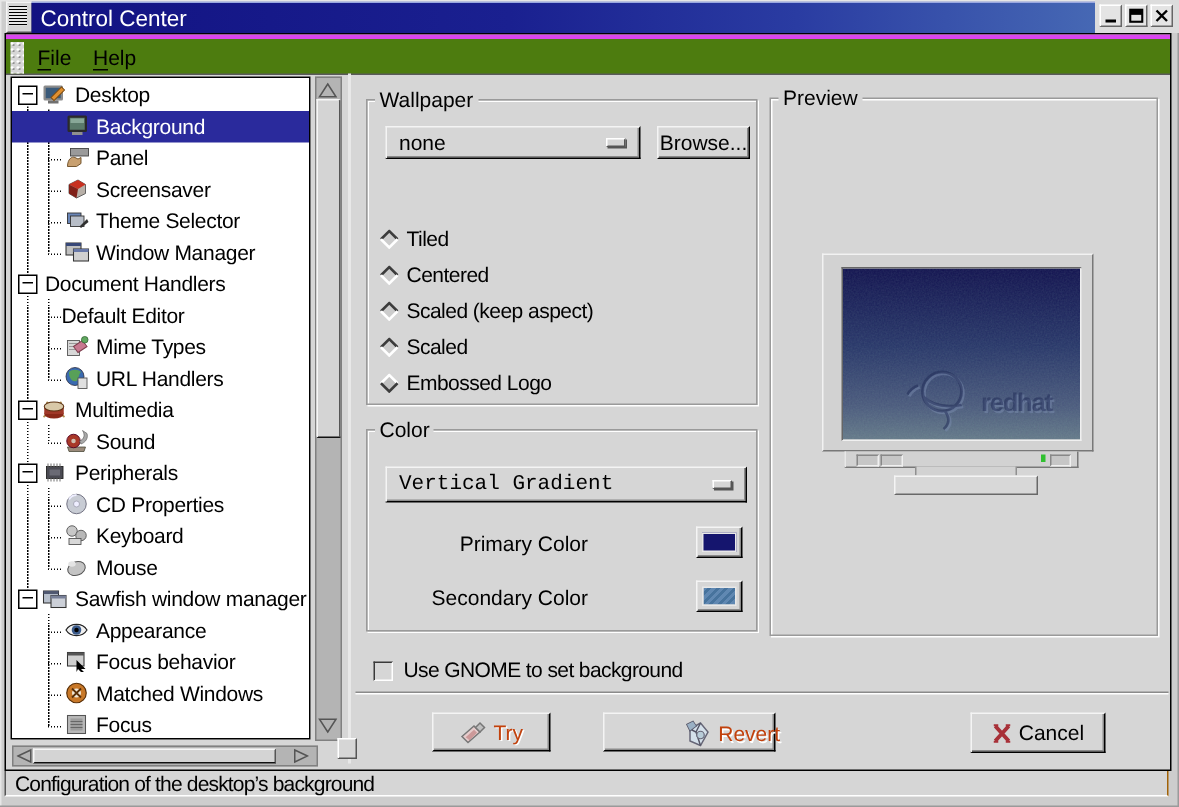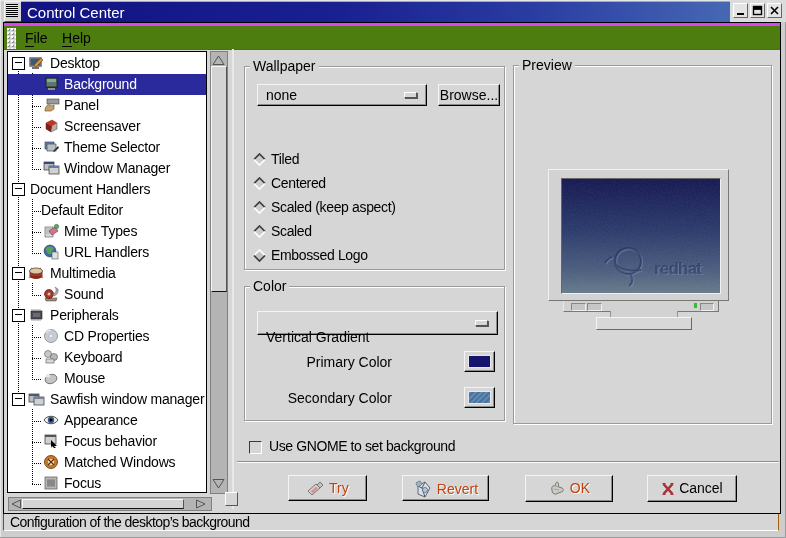--- a/index.html
+++ b/index.html
@@ -405,21 +405,21 @@
         <polygon points="6.5,1 12,6.5 6.5,12 1,6.5" fill="#c2c2c2"></polygon>
         <path d="M1 6.5 L6.5 1 L12 6.5" fill="none" stroke="#ffffff" stroke-width="1.7"></path>
         <path d="M12 6.5 L6.5 12 L1 6.5" fill="none" stroke="#3c3c3c" stroke-width="1.7"></path>
       </svg>
     <div class="abs" style="letter-spacing:-0.35px;left:267px;top:224px;">Embossed Logo</div>
 
     <div class="frame" style="left:240px;top:263px;width:259px;height:133px;">
       <div class="flabel">Color</div>
     </div>
     <div class="raised" style="left:253px;top:288px;width:239px;height:22px;">
-      <span style="position:absolute;left:8px;top:17px;">Vertical Gradient</span>
+      <span style="position:absolute;left:8px;top:3px;font-family:Liberation Mono, monospace;">Vertical Gradient</span>
       <div class="omtab" style="right:9px;top:8px;"></div>
     </div>
     <div class="abs" style="left:200px;top:331px;width:188px;text-align:right;">Primary Color</div>
     <div class="btn" style="left:460px;top:328px;width:29px;height:19px;">
         <div style="position:absolute;left:3px;top:3px;width:21px;height:11px;background:#15156e;border:1px solid #e8e8e8;"></div>
       </div>
     <div class="abs" style="left:200px;top:367px;width:188px;text-align:right;">Secondary Color</div>
     <div class="btn" style="left:460px;top:364px;width:29px;height:19px;">
         <div style="position:absolute;left:3px;top:3px;width:21px;height:11px;border:1px solid #e8e8e8;background:repeating-linear-gradient(135deg,#6088b2 0 2px,#47739d 2px 4px);"></div>
       </div>
@@ -472,34 +472,28 @@
 
     <div class="abs" style="left:233px;top:438px;width:542px;height:0;border-top:1px solid #8a8a8a;border-bottom:1px solid #fff;"></div>
 
     <div class="btn" style="left:284px;top:452px;width:77px;height:24px;">
         <div class="lab dis"><svg width="19" height="16" viewBox="0 0 19 16" style="vertical-align:-4px;">
             <path d="M2 10 L10 3 L14 7 L6 14 Z" fill="#e6cccc" stroke="#777" stroke-width="1"></path>
             <path d="M4.5 10.5 L10 5.5 L12 7.5 L7 12.5 Z" fill="#cc9999"></path>
             <path d="M11 4 L14 1 L17 4 L14 7 Z" fill="#c0c0c0" stroke="#777" stroke-width="1"></path>
           </svg> Try</div>
       </div>
-    <div class="btn" style="left:398px;top:452px;width:85px;height:24px;">
+    <div class="btn" style="left:398px;top:452px;width:85px;height:24px;padding-left:28px;">
         <div class="lab dis"><svg width="20" height="19" viewBox="0 0 20 19" style="vertical-align:-5px;">
             <path d="M5 6 L12 2 L17 8 L12 17 L5 14 Z" fill="#d4e0ea" stroke="#667" stroke-width="1"></path>
             <path d="M5 6 L9 8 L12 17 M9 8 L12 2 M3 3 L7 1 L9 4 L5 7 Z" fill="none" stroke="#556" stroke-width="1"></path>
             <path d="M3 3 L7 1 L9 4 L5 7 Z" fill="#9ab0c4"></path>
             <circle cx="12" cy="10" r="2.5" fill="#b8ccd8" stroke="#667" stroke-width="0.8"></circle>
           </svg> Revert</div>
       </div>
-    <div class="btn" style="left:521px;top:452px;width:86px;height:25px;">
-        <div class="lab dis"><svg width="18" height="16" viewBox="0 0 18 16" style="vertical-align:-4px;">
-            <path d="M4 9 C3 6 5 4 7 5 L8 2 C8.5 0.5 10.5 1 10.5 3 L10.5 6 L14 7 C16 8 15.5 11 13 11 L8 13 C5.5 13.5 4 11.5 4 9 Z" fill="#ccccc4" stroke="#777" stroke-width="1"></path>
-            <path d="M7 5 L10.5 6 M6 8 L11 9" stroke="#999" stroke-width="0.8" fill="none"></path>
-          </svg> OK</div>
-      </div>
     <div class="btn" style="left:643px;top:452px;width:88px;height:25px;">
         <div class="lab"><svg width="14" height="14" viewBox="0 0 14 14" style="vertical-align:-3px;">
             <path d="M2.5 2 L11.5 12 M11.5 2 L2.5 12" stroke="#a83038" stroke-width="2.6" fill="none"></path>
             <path d="M1.5 1.5 L4.5 1.5 M9.5 1.5 L12.5 1.5 M1.5 12.5 L4.5 12.5 M9.5 12.5 L12.5 12.5" stroke="#a83038" stroke-width="1.2"></path>
           </svg> Cancel</div>
       </div>
 
   </div>
   <div class="abs" id="statusbar"><span style="padding-left:6px;">Configuration of the desktop’s background</span></div>
 </div>

